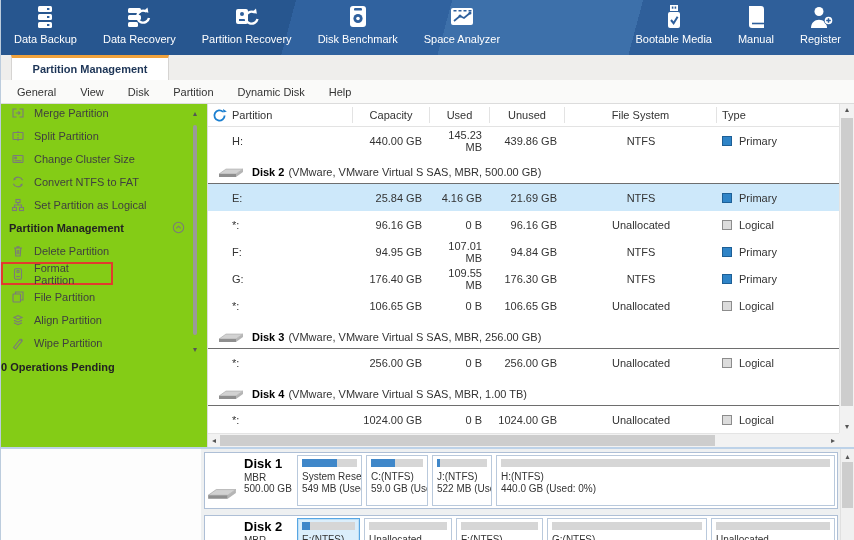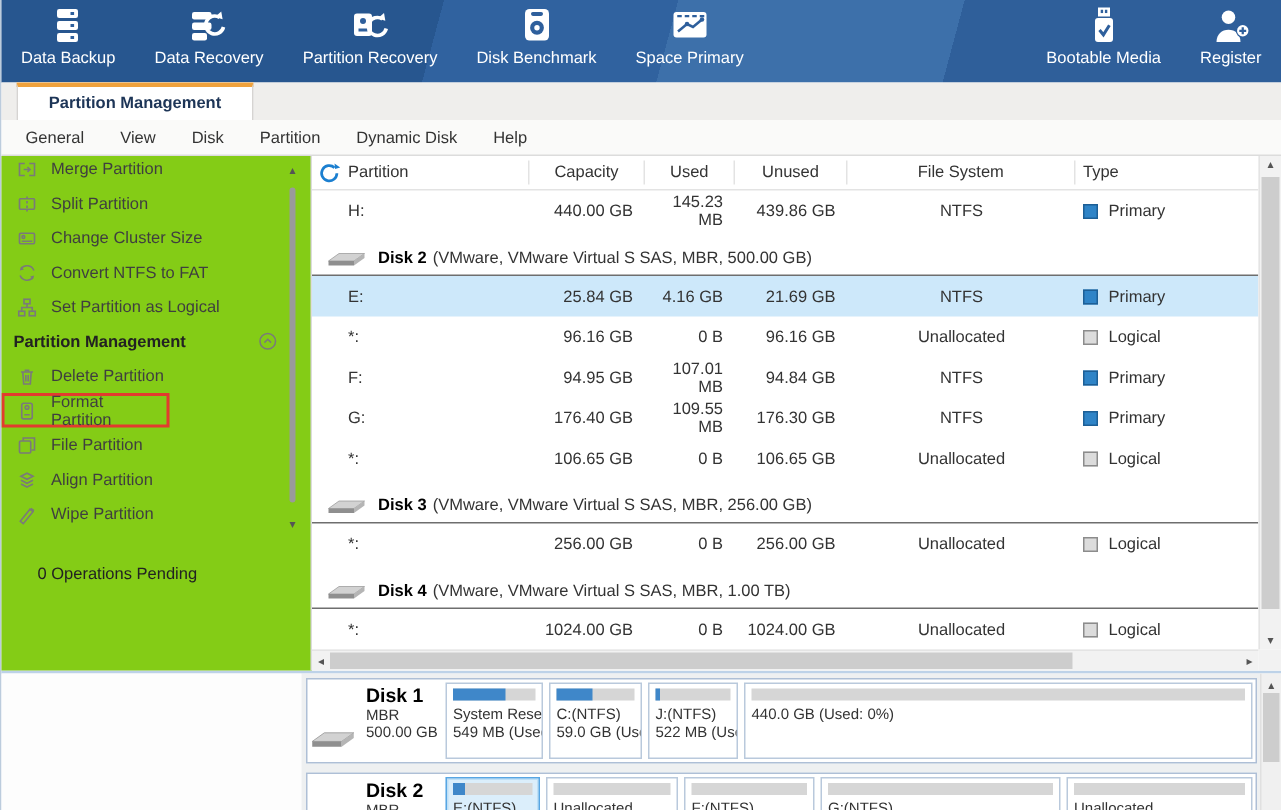--- a/index.html
+++ b/index.html
@@ -19,21 +19,21 @@
   .mi{font-size:11px;color:#333;padding:3px 12px;cursor:pointer;white-space:nowrap;}
   
   .main{height:343px;display:flex;position:relative;}
   .sidebar{width:207px;border-right:1px solid #dcdcdc;box-sizing:border-box;background:#84cc16;position:relative;overflow:hidden;}
   .side-list{margin-top:-3px;}
   .si{height:23px;display:flex;align-items:center;padding-left:10px;cursor:pointer;color:#3f3f3f;font-size:11px;}
   .si svg{width:14px;height:14px;margin-right:9px;flex:none;}
   .si.hl{border:2px solid #e23b2e;width:112px;box-sizing:border-box;padding-left:8px;height:23px;}
   .shead{height:23px;display:flex;align-items:center;padding-left:8px;font-size:11px;font-weight:bold;color:#222;position:relative;}
   .shead svg{position:absolute;right:22px;width:13px;height:13px;}
-  .sstatus{margin-top:23px;padding-left:24px;font-size:11px;font-weight:normal;color:#222;}
+  .sstatus{margin-top:7px;padding-left:0;font-size:11px;font-weight:bold;color:#222;}
   .sscroll{position:absolute;right:6px;top:3px;width:12px;height:348px;}
   .sscroll .arr{position:absolute;left:0;width:12px;font-size:8px;color:#555;text-align:center;line-height:10px;cursor:pointer;}
   .sthumb{position:absolute;left:4px;top:18px;width:4px;height:210px;background:#9a9a9a;border-radius:2px;cursor:pointer;}
   
   .tablearea{flex:1;position:relative;background:#fff;}
   .tbl{position:absolute;left:0;right:15px;top:0;bottom:14px;overflow:hidden;}
   .thead{height:22px;display:grid;grid-template-columns:145px 77px 60px 75px 152px 1fr;align-items:center;font-size:11px;color:#333;border-bottom:1px solid #e3e3e3;}
   .thead .hc{height:16px;display:flex;align-items:center;justify-content:center;border-right:1px solid #e3e3e3;}
   .thead .hc.first{justify-content:flex-start;padding-left:2px;border-right:1px solid #e3e3e3;}
   .thead .hc.last{justify-content:flex-start;padding-left:5px;border-right:none;}
@@ -149,34 +149,44 @@
               <rect x="4.5" y="6" width="3" height="1.5"></rect>
               <rect x="9.5" y="6" width="3" height="1.5"></rect>
               <rect x="14.5" y="6" width="3" height="1.5"></rect>
               <rect x="19.5" y="6" width="3" height="1.5"></rect>
             </g>
             <path d="M5 17l6-5 4 2 6-5" stroke="#2e5f9c" stroke-width="1.7" fill="none"></path>
             <circle cx="11" cy="12" r="1.5" fill="#2e5f9c"></circle>
             <circle cx="21" cy="9" r="1.5" fill="#2e5f9c"></circle>
           </svg>
         </span>
-      <span class="tlab">Space Primary</span>
+      <span class="tlab">Space Analyzer</span>
     </div>
     <div class="tspacer"></div>
     <div class="ti">
       <span>
           <svg viewBox="0 0 26 26">
             <rect x="9" y="1" width="8" height="6" fill="#fff"></rect>
             <rect x="10.8" y="2.5" width="1.6" height="2.2" fill="#2e5f9c"></rect>
             <rect x="13.6" y="2.5" width="1.6" height="2.2" fill="#2e5f9c"></rect>
             <rect x="7" y="8" width="12" height="16" rx="2" fill="#fff"></rect>
             <path d="M10 16l2.6 3.2 4-6.4" stroke="#2e5f9c" stroke-width="2" fill="none"></path>
           </svg>
         </span>
       <span class="tlab">Bootable Media</span>
+    </div>
+    <div class="ti">
+      <span>
+          <svg viewBox="0 0 26 26">
+            <path d="M6 2h12a3 3 0 0 1 3 3v19H9a3 3 0 0 1-3-3z" fill="#fff"></path>
+            <path d="M9 19.5h12" stroke="#2e5f9c" stroke-width="1.6"></path>
+            <rect x="6" y="2" width="3" height="18" fill="#fff"></rect>
+          </svg>
+        </span>
+      <span class="tlab">Manual</span>
     </div>
     <div class="ti">
       <span>
           <svg viewBox="0 0 26 26">
             <circle cx="11" cy="7.5" r="4.5" fill="#fff"></circle>
             <path d="M3 24c0-5.2 3.6-8.2 8-8.2s8 3 8 8.2z" fill="#fff"></path>
             <circle cx="20.5" cy="16.5" r="4.6" fill="#2e5f9c"></circle>
             <circle cx="20.5" cy="16.5" r="3.8" fill="#fff"></circle>
             <path d="M20.5 14.2v4.6M18.2 16.5h4.6" stroke="#2e5f9c" stroke-width="1.5"></path>
           </svg>
@@ -490,20 +500,21 @@
             <div class="pbar">
                 <div class="pfill" style="width: 5%;"></div>
               </div>
             <div class="pl">J:(NTFS)</div>
             <div class="pl">522 MB (Usec</div>
           </div>
           <div class="pb grow">
             <div class="pbar">
                 <div class="pfill" style="width: 0%;"></div>
               </div>
+            <div class="pl">H:(NTFS)</div>
             <div class="pl">440.0 GB (Used: 0%)</div>
           </div>
         </div>
       </div>
 
       <div class="dbox">
         <div class="dinfo">
           <div class="dname">Disk 2</div>
           <div>MBR</div>
 

